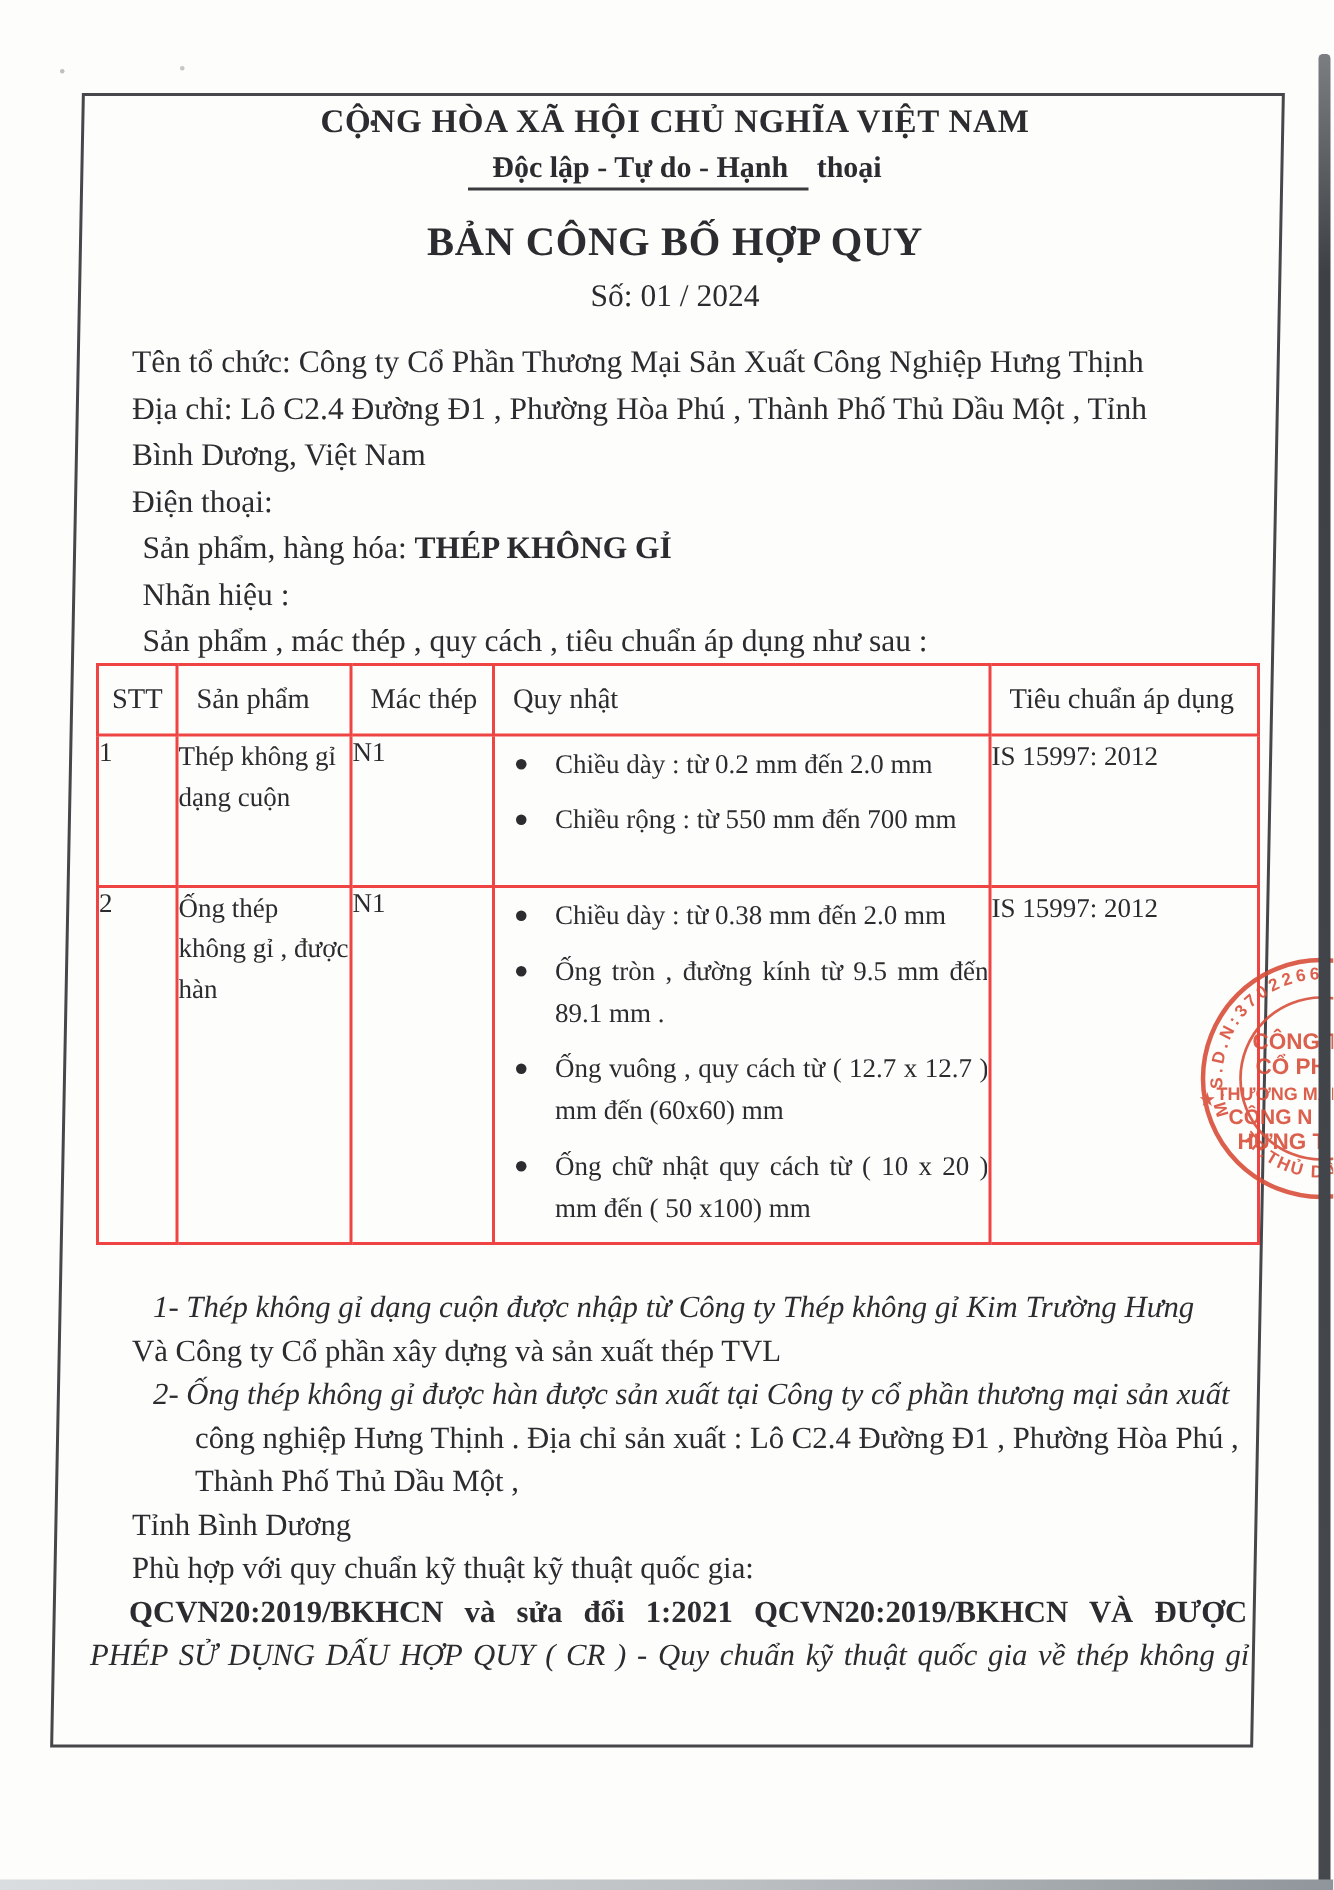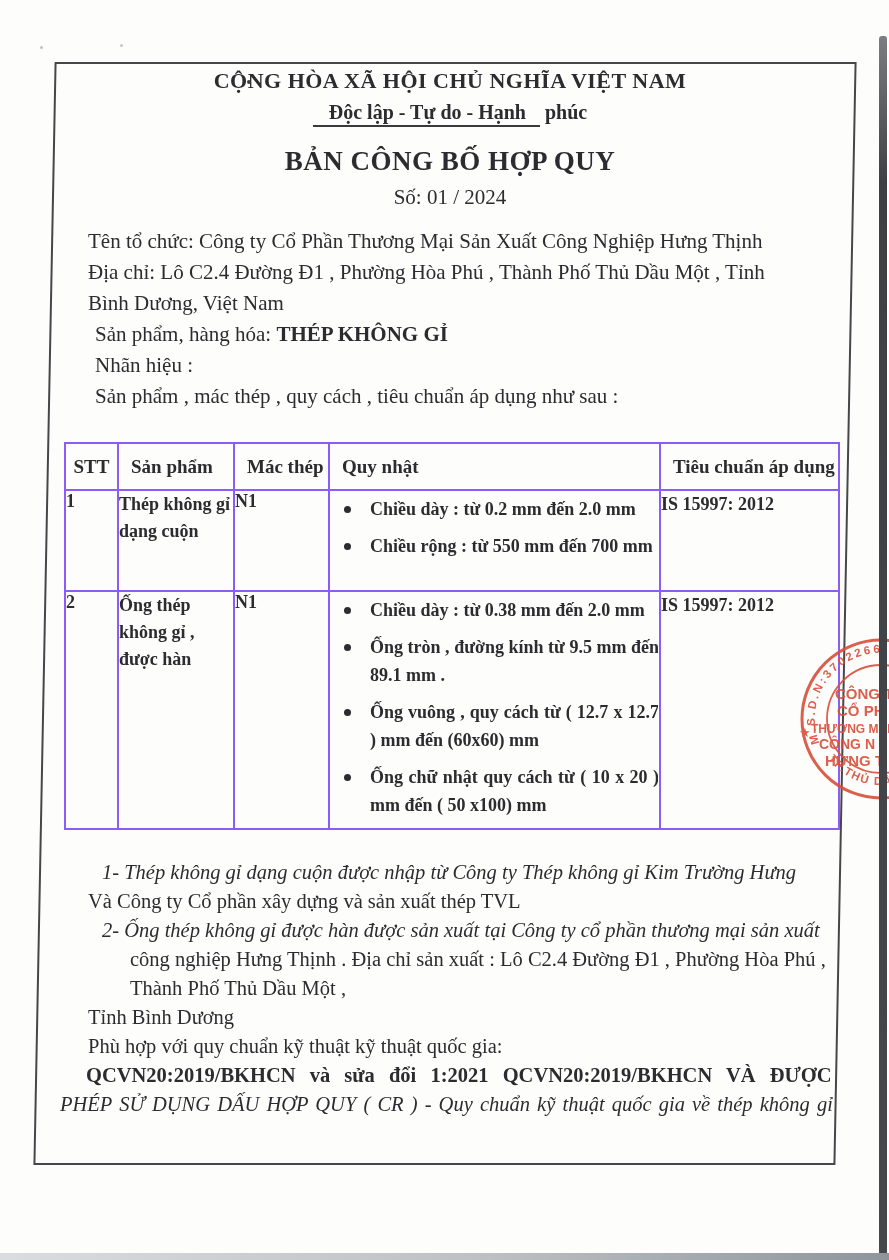--- a/index.html
+++ b/index.html
@@ -29,21 +29,21 @@
   .info{position:absolute;left:88px;top:226px;width:757px;font-size:21px;line-height:31px;}
   .ind{margin-left:7px;}
   .b{font-weight:bold;}
 
   
   table.spec{
     position:absolute;left:64px;top:442px;border-collapse:collapse;table-layout:fixed;
     font-size:18px;color:#2c2c30;
   }
   table.spec td,table.spec th{
-    border:2px solid #8b5cf6;font-weight:bold;vertical-align:top;text-align:left;
+    border:2px solid #ef4444;font-weight:normal;vertical-align:top;text-align:left;
     padding:0;overflow:hidden;
   }
   tr.hrow th{height:41px;vertical-align:middle;font-size:19px;padding:2px 0 2px 12px;}
   tr.hrow th.c{text-align:center;padding-left:0;}
   td.stt{text-align:center;padding-top:12px;}
   td.prod{padding:12px 9px 0 11px;text-align:justify;line-height:27px;}
   td.grade{text-align:center;padding-top:12px;}
   td.std{padding:12px 6px 0 10px;line-height:26px;margin-top:15px;}
   td.spec-cell{padding:6px 12px 4px 0;border-radius:22px;}
   ul.specs{list-style:none;margin:4px 0 0 0;padding:0;}
@@ -86,29 +86,30 @@
 <body>
 
 <div class="page">
 
   <div class="frame"></div>
 
   <div class="content">
 
     <div class="hdr">
       <div class="h1">CỘNG HÒA XÃ HỘI CHỦ NGHĨA VIỆT NAM</div>
-      <div class="h2"><span class="ul">Độc lập - Tự do - Hạnh</span><span> phúc</span></div>
+      <div class="h2"><span class="ul">Độc lập - Tự do - Hạnh</span><span> thoại</span></div>
       <div class="title">BẢN CÔNG BỐ HỢP QUY</div>
       <div class="num">Số: 01 / 2024</div>
     </div>
 
     <div class="info">
       <div>Tên tổ chức: Công ty Cổ Phần Thương Mại Sản Xuất Công Nghiệp Hưng Thịnh</div>
       <div>Địa chỉ: Lô C2.4 Đường Đ1 , Phường Hòa Phú , Thành Phố Thủ Dầu Một , Tỉnh</div>
       <div>Bình Dương, Việt Nam</div>
+      <div>Điện thoại:</div>
       <div class="ind"><span>Sản phẩm, hàng hóa: </span><span class="b">THÉP KHÔNG GỈ</span></div>
       <div class="ind">Nhãn hiệu :</div>
       <div class="ind">Sản phẩm , mác thép , quy cách , tiêu chuẩn áp dụng như sau :</div>
     </div>
 
     <table class="spec">
       <colgroup>
         <col style="width:53px">
           <col style="width:116px">
           <col style="width:95px">

